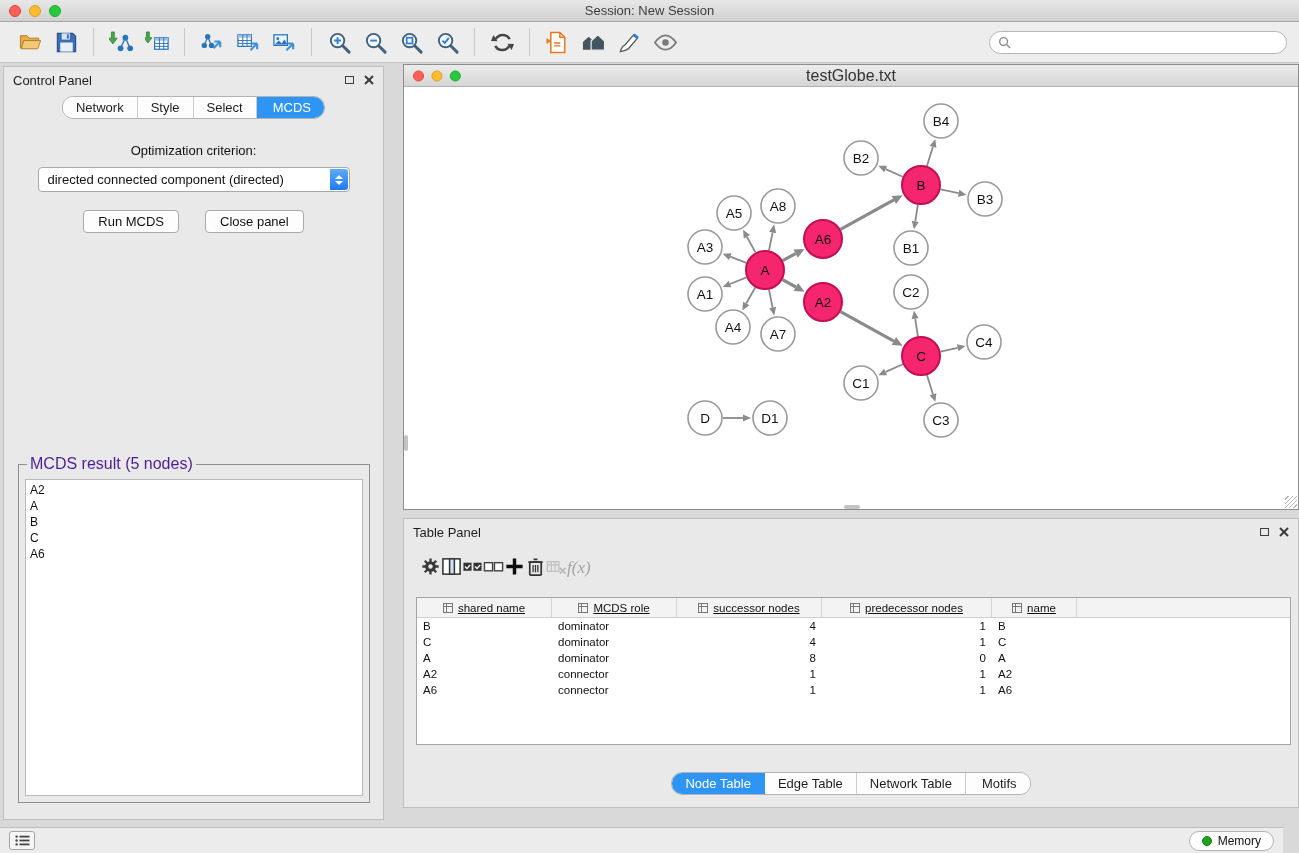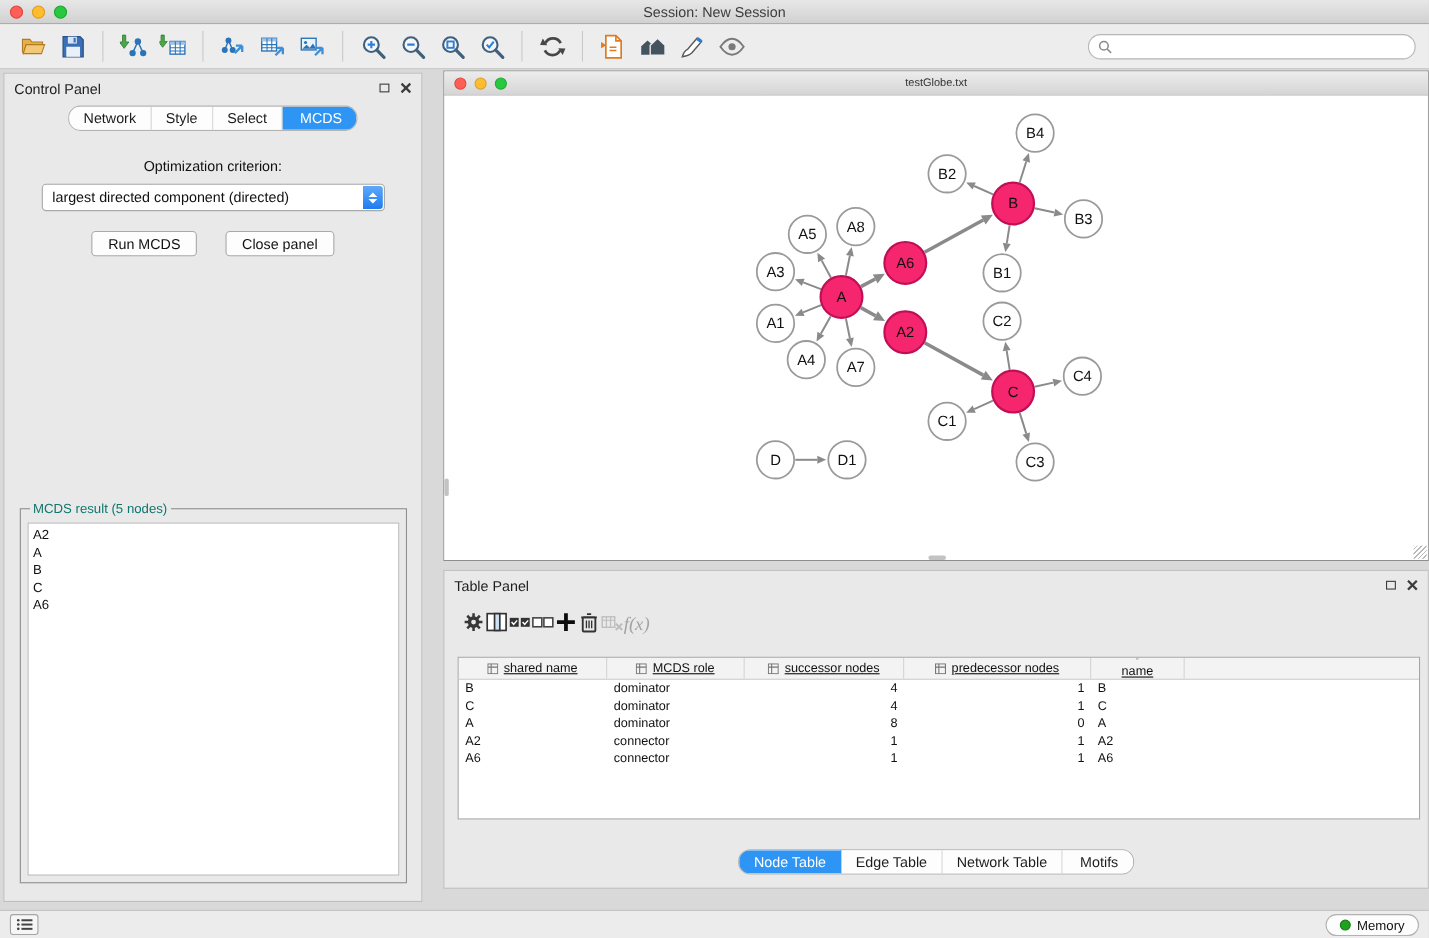--- a/index.html
+++ b/index.html
@@ -43,58 +43,58 @@
   .dropdown { margin:9px auto 0; width:312px; height:25px; background:#fff; border:1px solid #a9a9a9;
     border-radius:4px; position:relative; display:flex; align-items:center; padding:0 24px 0 9px; font-size:13px; color:#111; }
   .dropdown .stepper { position:absolute; right:1px; top:1px; bottom:1px; width:18px; border-radius:0 3px 3px 0;
     background:linear-gradient(#5faafa,#1e7bf0); display:flex; flex-direction:column; align-items:center; justify-content:center; gap:2px; }
   .tri-up { width:0; height:0; border-left:4px solid transparent; border-right:4px solid transparent; border-bottom:4px solid #fff; }
   .tri-down { width:0; height:0; border-left:4px solid transparent; border-right:4px solid transparent; border-top:4px solid #fff; }
   .btn-row { display:flex; justify-content:center; gap:26px; margin-top:18px; }
   .push-btn { background:#fdfdfd; border:1px solid #a9a9a9; border-radius:4px; padding:3px 14px; font-size:13px; color:#111; cursor:default; }
   fieldset.result-group { position:absolute; left:14px; right:13px; top:388px; bottom:16px;
     border:1px solid #8f8f8f; padding:6px; background:transparent; }
-  fieldset.result-group legend { font-size:12px; color:#0f766e; padding:0 3px; margin-left:2px; }
+  fieldset.result-group legend { font-size:16px; color:#4c1d95; padding:0 3px; margin-left:2px; }
   .result-list { width:100%; height:100%; background:#fff; border:1px solid #b9b9b9; font-size:12px;
     color:#111; padding:2px 4px; overflow:hidden; }
   .result-item { line-height:16px; }
 
   
   .network-window { position:absolute; left:403px; top:64px; width:896px; height:446px;
     background:#fff; border:1px solid #8d8d8d; }
   .nw-titlebar { height:22px; background:linear-gradient(#ececec,#d5d5d5); border-bottom:1px solid #b1b1b1;
     display:flex; align-items:center; position:relative; }
-  .nw-title { position:absolute; left:0; right:0; text-align:center; font-size:10px; color:#333; }
+  .nw-title { position:absolute; left:0; right:0; text-align:center; font-size:16px; color:#333; }
   .nw-canvas { position:relative; width:894px; height:422px; background:#fff; }
   .nw-canvas svg { display:block; }
   .scroll-stub-v { position:absolute; left:0; top:348px; width:4px; height:16px; background:#c3c3c3; border-radius:2px; }
   .scroll-stub-h { position:absolute; left:440px; bottom:0; width:16px; height:4px; background:#c3c3c3; border-radius:2px; }
   .resize-corner { position:absolute; right:1px; bottom:1px; width:12px; height:12px;
     background:repeating-linear-gradient(135deg, transparent, transparent 2px, #b9b9b9 2px, #b9b9b9 3px); }
 
   
   .table-panel { position:absolute; left:403px; top:518px; width:896px; height:290px;
     background:#e9e9e9; border:1px solid #bfbfbf; }
   .tp-toolbar { display:flex; align-items:center; padding:8px 16px 6px; height:44px; }
   .icon22 { width:21px; height:21px; }
   .fx-label { font-family:"Liberation Serif", serif; font-style:italic; font-size:17px; color:#a3a3a3; }
   .tp-table-wrap { position:absolute; left:12px; right:7px; top:78px; bottom:62px; background:#fff;
     border:1px solid #a5a5a5; overflow:hidden; }
   .thead { display:flex; background:#f3f3f3; border-bottom:1px solid #cfcfcf; height:20px; }
   .th { display:flex; align-items:center; justify-content:center; gap:5px; font-size:11.5px; color:#111;
     border-right:1px solid #d4d4d4; cursor:default;text-decoration:underline; }
   .th-fill { flex:1; border-right:none; }
-  .c0 { width:135px; } .c1 { width:125px; } .c2 { width:145px; } .c3 { width:170px; } .c4 { width:85px;flex-direction:column; }
+  .c0 { width:135px; } .c1 { width:125px; } .c2 { width:145px; } .c3 { width:170px; } .c4 { width:85px; }
   .trow { display:flex; height:16px; align-items:center; font-size:11.5px; color:#111; }
   .td { padding:0 6px; white-space:nowrap; overflow:hidden; }
   .td.num { text-align:right; }
   .tp-tabs-row { position:absolute; bottom:12px; left:0; right:0; display:flex; justify-content:center; }
 
   
-  .status-bar { position:absolute; left:0; right:0; bottom:0; height:26px; background:#ececec;
+  .status-bar { position:absolute; left:0; right:16px; bottom:0; height:26px; background:#ececec;
     border-top:1px solid #bcbcbc; display:flex; align-items:center; padding:0 9px;text-align:right; }
   .list-btn { width:26px; height:19px; border:1px solid #a5a5a5; border-radius:3px; background:#f6f6f6;
     display:flex; align-items:center; justify-content:center; }
   .memory-btn { margin-left:auto; display:flex; align-items:center; gap:6px; background:#fdfdfd;
     border:1px solid #b2b2b2; border-radius:11px; padding:2px 12px; font-size:12px; color:#111; }
   .mem-dot { width:10px; height:10px; border-radius:50%; background:#1ea31e; border:1px solid #157a15; }
 
   .xicon line { stroke:#3c3c3c; stroke-width:2; }
 </style>
 </head>
@@ -270,21 +270,21 @@
     <div class="cp-tabs-row">
       <div class="tab-strip">
         <span class="seg-tab">Network</span>
         <span class="seg-tab">Style</span>
         <span class="seg-tab">Select</span>
         <span class="seg-tab active">MCDS</span>
       </div>
     </div>
     <div class="opt-label">Optimization criterion:</div>
     <div class="dropdown">
-      <span>largest directed component (directed)</span>
+      <span>directed connected component (directed)</span>
       <span class="stepper">
         <span class="tri-up"></span>
           <span class="tri-down"></span>
       </span>
     </div>
     <div class="btn-row">
       <button class="push-btn">Run MCDS</button>
       <button class="push-btn">Close panel</button>
     </div>
     <fieldset class="result-group">

